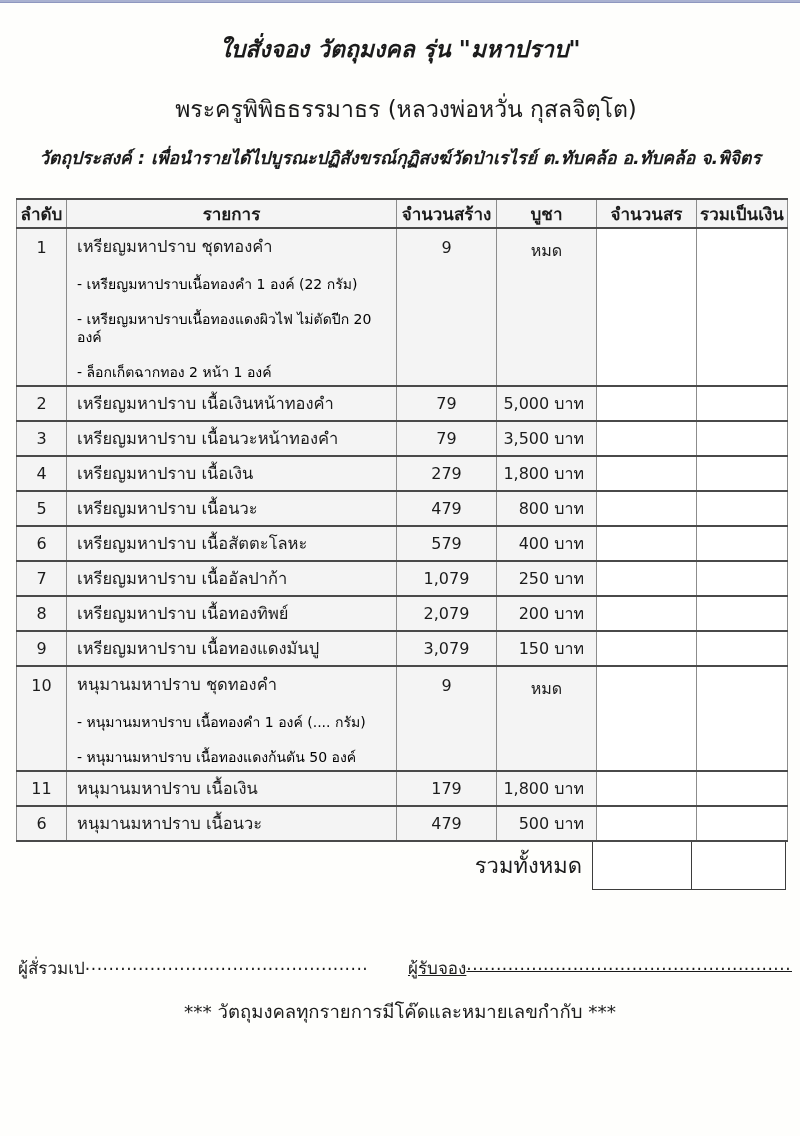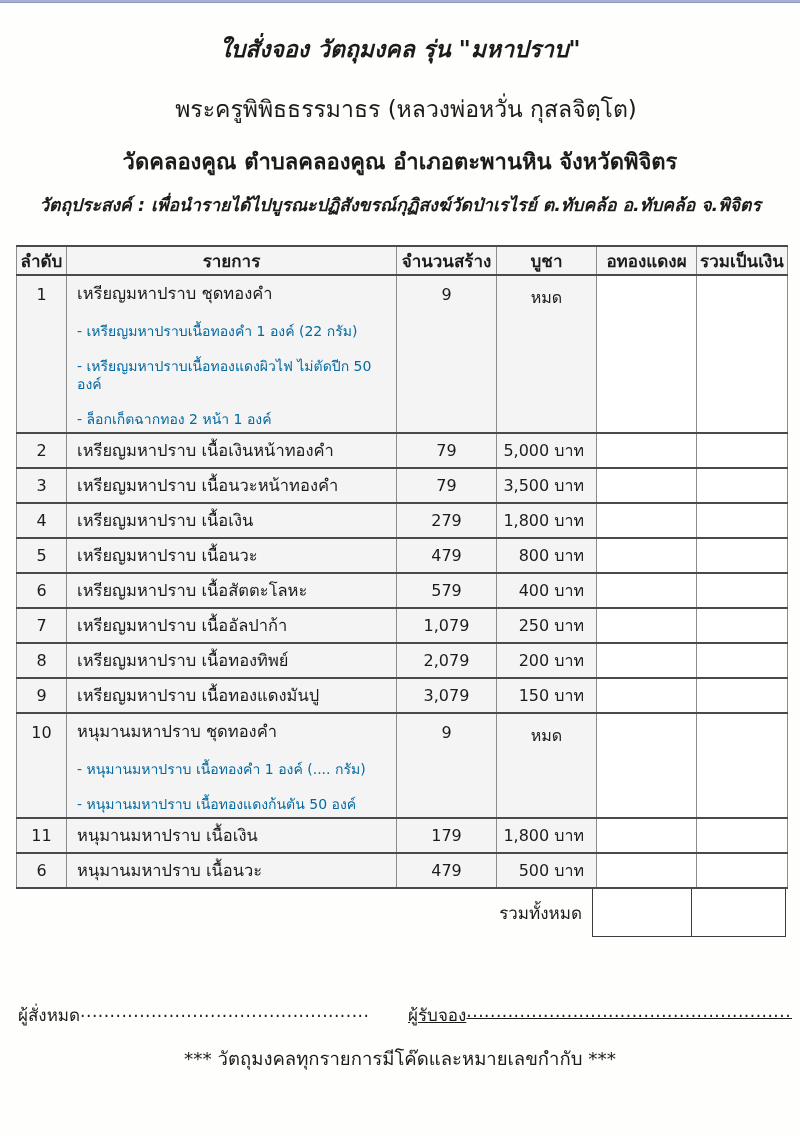--- a/index.html
+++ b/index.html
@@ -43,26 +43,26 @@
   .order-table td.col-price{ text-align:right; padding-right:12px;margin-top:34px; }
   .order-table td.col-price.sold-out { text-align:center; padding-right:0; }
   .order-table td.blank    { background:#ffffff; }
 
   .order-table tr.multi td { vertical-align:top; }
   .order-table tr.multi td.col-no,
   .order-table tr.multi td.col-made,
   .order-table tr.multi td.col-price { padding-top:9px; }
   .order-table tr.multi td.col-item  { padding-top:7px;margin-left:41px; }
   .item-main { line-height:22px; }
-  .item-sub  { font-size:14px; line-height:18px; margin-top:17px; color:#0369a1; }
+  .item-sub  { font-size:14px; line-height:18px; margin-top:17px; color:#000000; }
 
   .total-row { display:flex; margin-left:16px; width:771px; }
   .total-label {
     width:576px; text-align:right; padding-right:10px;
-    font-size:17px; line-height:48px;
+    font-size:22px; line-height:48px;
   }
   .total-box {
     height:48px; background:#fff;
     border:1px solid #3d3d3d; border-top:none;
   }
   .total-box.reserve { width:100px; }
   .total-box.amount  { width:95px; margin-left:-1px; }
 
   .signatures {
     display:flex; align-items:baseline;
@@ -77,50 +77,49 @@
   .footer-note { text-align:center; margin-top:16px; font-size:18.5px; }
 </style>
 </head>
 <body>
 
 <div class="top-bar"></div>
 
 <div class="doc-header">
   <div class="title-main">ใบสั่งจอง วัตถุมงคล รุ่น "มหาปราบ"</div>
   <div class="title-monk">พระครูพิพิธธรรมาธร (หลวงพ่อหวั่น กุสลจิตฺโต)</div>
-  <div class="title-temple">วัดคลองคูณ ตำบลคลองคูณ อำเภอตะพานหิน จังหวัดพิจิตร</div>
   <div class="title-purpose">วัตถุประสงค์ : เพื่อนำรายได้ไปบูรณะปฏิสังขรณ์กุฏิสงฆ์วัดป่าเรไรย์ ต.ทับคล้อ อ.ทับคล้อ จ.พิจิตร</div>
 </div>
 
 <table class="order-table">
   <colgroup>
     <col style="width:50px">
       <col style="width:330px">
       <col style="width:100px">
     <col style="width:100px">
       <col style="width:100px">
       <col style="width:91px">
   </colgroup>
   <thead>
     <tr>
         <th>ลำดับ</th>
         <th>รายการ</th>
         <th>จำนวนสร้าง</th>
         <th>บูชา</th>
-        <th>อทองแดงผ</th>
+        <th>จำนวนสร</th>
         <th>รวมเป็นเงิน</th>
       </tr>
   </thead>
   <tbody>
       <tr class="multi">
         <td class="col-no">1</td>
         <td class="col-item">
           <div class="item-main">เหรียญมหาปราบ ชุดทองคำ</div>
           <div class="item-sub">- เหรียญมหาปราบเนื้อทองคำ 1 องค์ (22 กรัม)</div>
-          <div class="item-sub">- เหรียญมหาปราบเนื้อทองแดงผิวไฟ ไม่ตัดปีก 50 องค์</div>
+          <div class="item-sub">- เหรียญมหาปราบเนื้อทองแดงผิวไฟ ไม่ตัดปีก 20 องค์</div>
           <div class="item-sub">- ล็อกเก็ตฉากทอง 2 หน้า 1 องค์</div>
         </td>
         <td class="col-made">9</td>
         <td class="col-price sold-out">หมด</td>
         <td class="blank"></td>
         <td class="blank"></td>
       </tr>
       <tr>
         <td class="col-no">2</td>
         <td class="col-item">
@@ -237,21 +236,21 @@
 </table>
 
 <div class="total-row">
   <div class="total-label">รวมทั้งหมด</div>
   <div class="total-box reserve"></div>
   <div class="total-box amount"></div>
 </div>
 
 <div class="signatures">
   <div class="sig-block sig-left">
-    <span>ผู้สั่งหมด</span>
+    <span>ผู้สั่รวมเป</span>
       <span class="sig-dots">....................................................................................</span>
   </div>
   <div class="sig-block sig-right">
     <span>ผู้รับจอง</span>
       <span class="sig-dots">.............................................................................................</span>
   </div>
 </div>
 
 <div class="footer-note">*** วัตถุมงคลทุกรายการมีโค๊ดและหมายเลขกำกับ ***</div>
 

